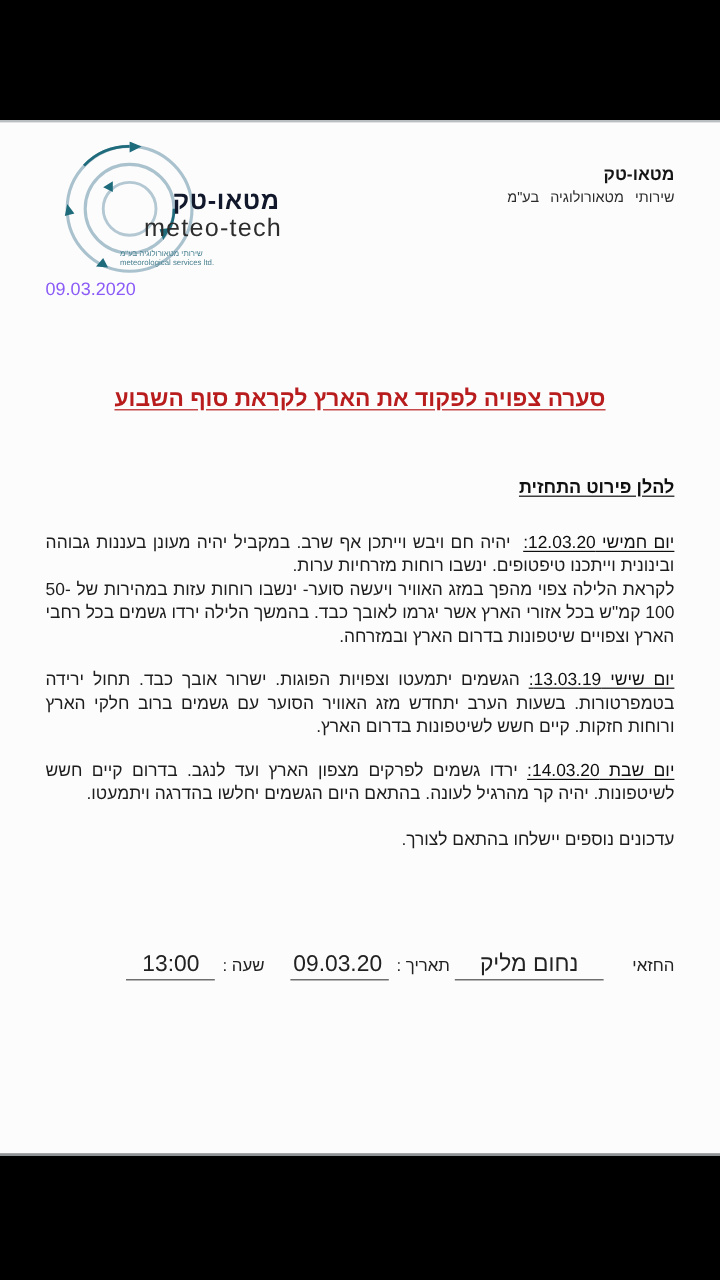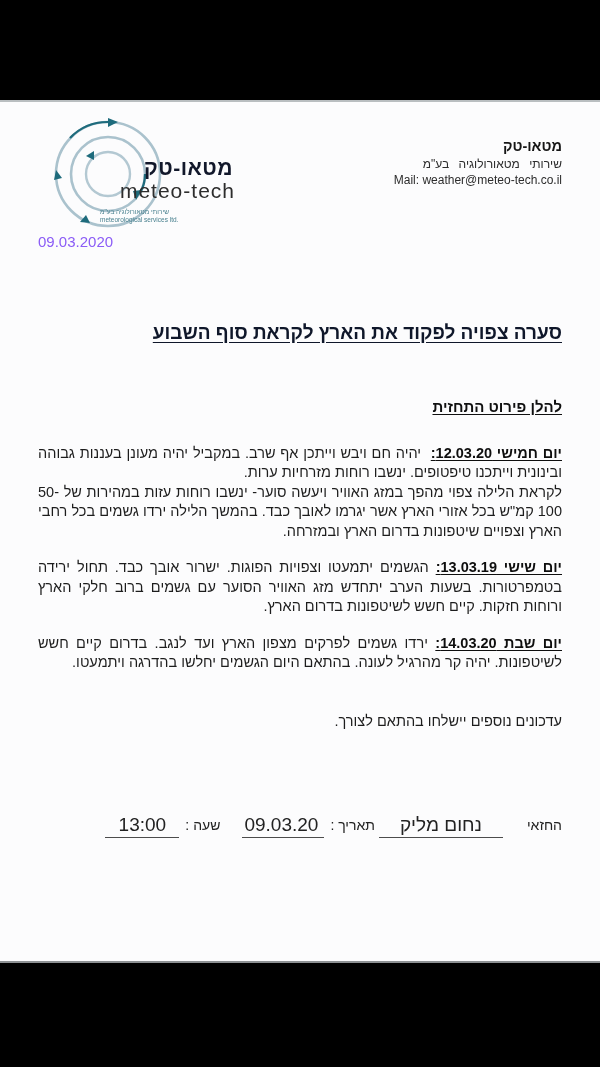--- a/index.html
+++ b/index.html
@@ -48,40 +48,40 @@
   .date-line { position:absolute; top:131px; left:38px; font-size:15px; color:#8b5cf6; }
 
   
   .doc {
     position:absolute; top:0; left:0; right:0;
     padding:0 38px; direction:rtl;
     color:#1d1d1d; font-size:14.5px; line-height:19.5px;
   }
   .doc-title {
     margin-top:219px;
-    text-align:right;
+    text-align:center;
     font-size:19px; line-height:24px; font-weight:bold;
-    color:#0f172a;
+    color:#b91c1c;
     text-decoration:underline;
     text-underline-offset:3px;
   }
   .doc-subtitle {
     margin-top:52px;
     text-align:right;
     font-size:15px; font-weight:bold;
     text-decoration:underline;
     text-underline-offset:2px;
     color:#101010;
   }
   .para { text-align:justify; }
   .para-1 { margin-top:27px; }
   .para-2 { margin-top:17px; }
   .para-3 { margin-top:17px; }
-  .day { font-weight:bold; text-decoration:underline; text-underline-offset:2px; color:#0e0e0e; }
-  .updates { margin-top:39px; text-align:right; }
+  .day { font-weight:normal; text-decoration:underline; text-underline-offset:2px; color:#0e0e0e; }
+  .updates { margin-top:18px; text-align:right; }
 
   
   .sig-row {
     margin-top:84px;
     display:flex; direction:rtl;
     align-items:flex-end;
     font-size:14px; color:#222;
   }
   .sig-label { padding-bottom:2px; white-space:nowrap; }
   .sig-field {
@@ -121,21 +121,20 @@
       <div class="logo-en">meteo-tech</div>
       <div class="logo-sub">
         <div>שירותי מטאורולוגיה בע"מ</div>
         <div>meteorological services ltd.</div>
       </div>
     </div>
 
     <div class="corp">
       <div class="corp-name">מטאו-טק</div>
       <div class="corp-line spread">שירותי מטאורולוגיה בע"מ</div>
-      <div class="corp-mail">Mail: weather@meteo-tech.co.il</div>
     </div>
 
     <div class="date-line">09.03.2020</div>
 
     <div class="doc">
       <div class="doc-title">סערה צפויה לפקוד את הארץ לקראת סוף השבוע</div>
       <div class="doc-subtitle">להלן פירוט התחזית</div>
 
       <p class="para para-1"><span class="day">יום חמישי 12.03.20:</span><span>&nbsp; יהיה חם ויבש וייתכן אף שרב. במקביל יהיה מעונן בעננות גבוהה ובינונית וייתכנו טיפטופים. ינשבו רוחות מזרחיות ערות.</span><br><span>לקראת הלילה צפוי מהפך במזג האוויר ויעשה סוער- ינשבו רוחות עזות במהירות של 50-100 קמ"ש בכל אזורי הארץ אשר יגרמו לאובך כבד. בהמשך הלילה ירדו גשמים בכל רחבי הארץ וצפויים שיטפונות בדרום הארץ ובמזרחה.</span></p>
 

